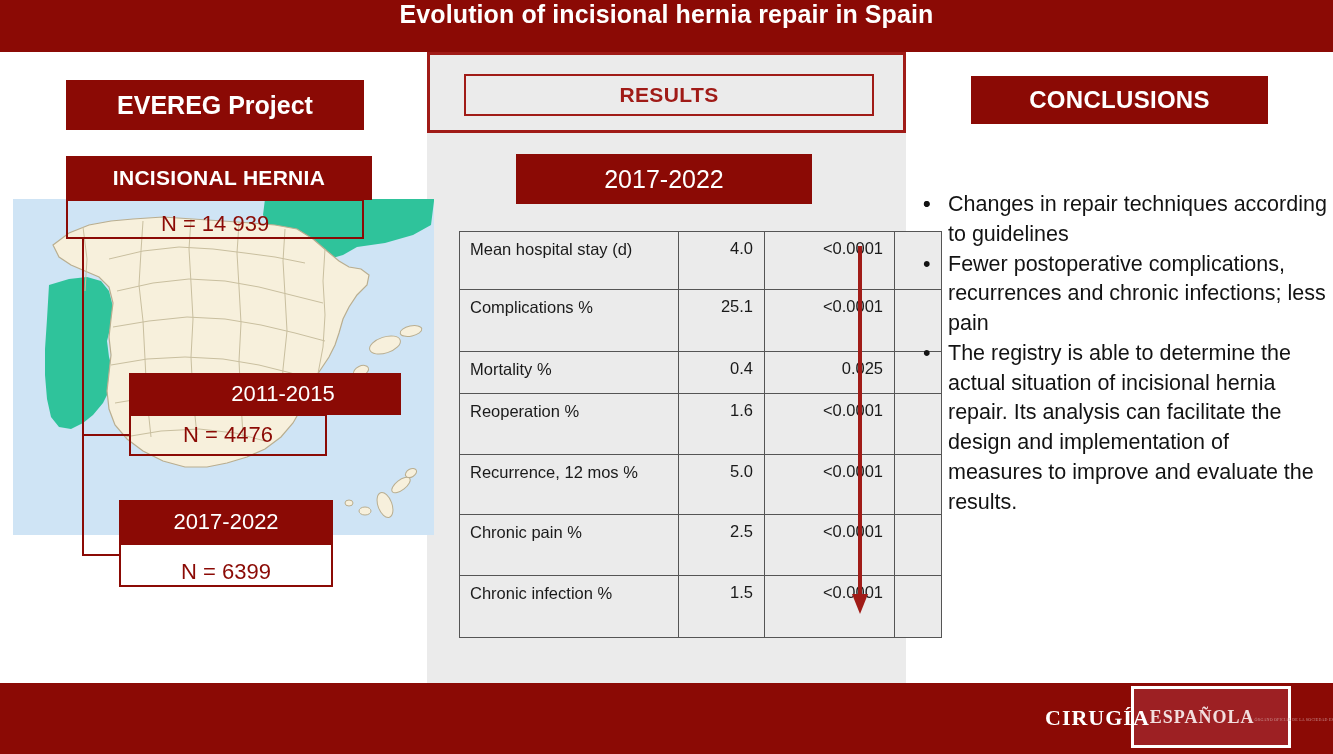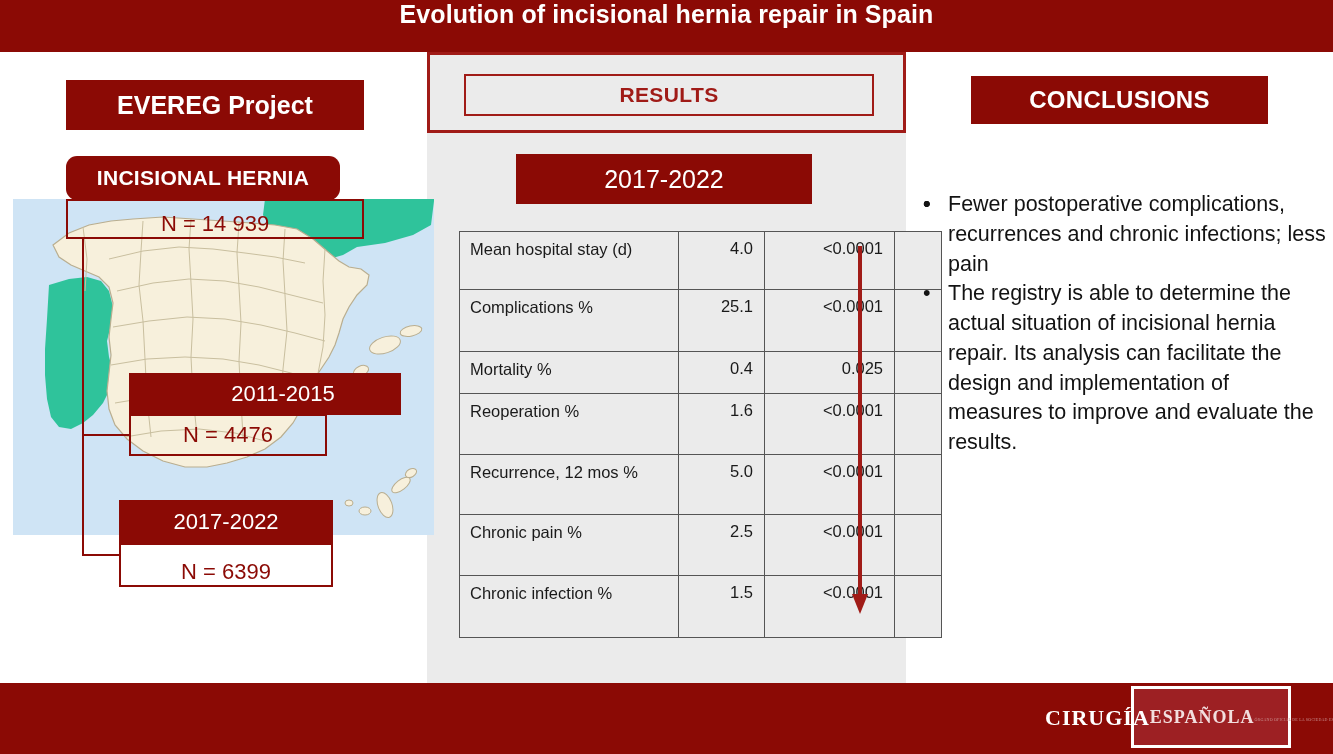--- a/index.html
+++ b/index.html
@@ -94,22 +94,22 @@
     width:0;height:0;border-left:8px solid transparent;
     border-right:8px solid transparent;border-top:20px solid #a01b17;
   }
   
   .evereg-banner{
     position:absolute;left:66px;top:80px;width:298px;height:50px;
     background:#8b0a05;display:flex;align-items:center;justify-content:center;
   }
   .evereg-banner span{color:#ffffff;font-size:25px;font-weight:bold;}
   .ih-banner{
-    position:absolute;left:66px;top:156px;width:274px;height:44px;
-    background:#8b0a05;display:flex;align-items:center;justify-content:center;z-index:6;border-radius:11px;
+    position:absolute;left:66px;top:156px;width:306px;height:44px;
+    background:#8b0a05;display:flex;align-items:center;justify-content:center;z-index:6;
   }
   .ih-banner span{color:#ffffff;font-size:21px;font-weight:bold;letter-spacing:.3px;}
   .ih-nbox{
     position:absolute;left:66px;top:199px;width:298px;height:40px;
     border:2px solid #8b0a05;box-sizing:border-box;
     display:flex;align-items:flex-end;justify-content:center;z-index:6;
   }
   .ih-nbox span{color:#8b0a05;font-size:22px;}
   
   .map-area{
@@ -329,20 +329,21 @@
 <div class="concl-banner">
   <span>CONCLUSIONS</span>
 </div>
 
 <ul class="concl-list">
   <li>
     <span class="bullet">•</span>
   </li>
   <li>
     <span class="bullet">•</span>
+    <span>Changes in repair techniques according to guidelines</span>
   </li>
   <li>
     <span class="bullet">•</span>
     <span>Fewer postoperative complications, recurrences and chronic infections; less pain</span>
   </li>
   <li>
     <span class="bullet">•</span>
     <span>The registry is able to determine the actual situation of incisional hernia repair. Its analysis can facilitate the design and implementation of measures to improve and evaluate the results.</span>
   </li>
 </ul>

